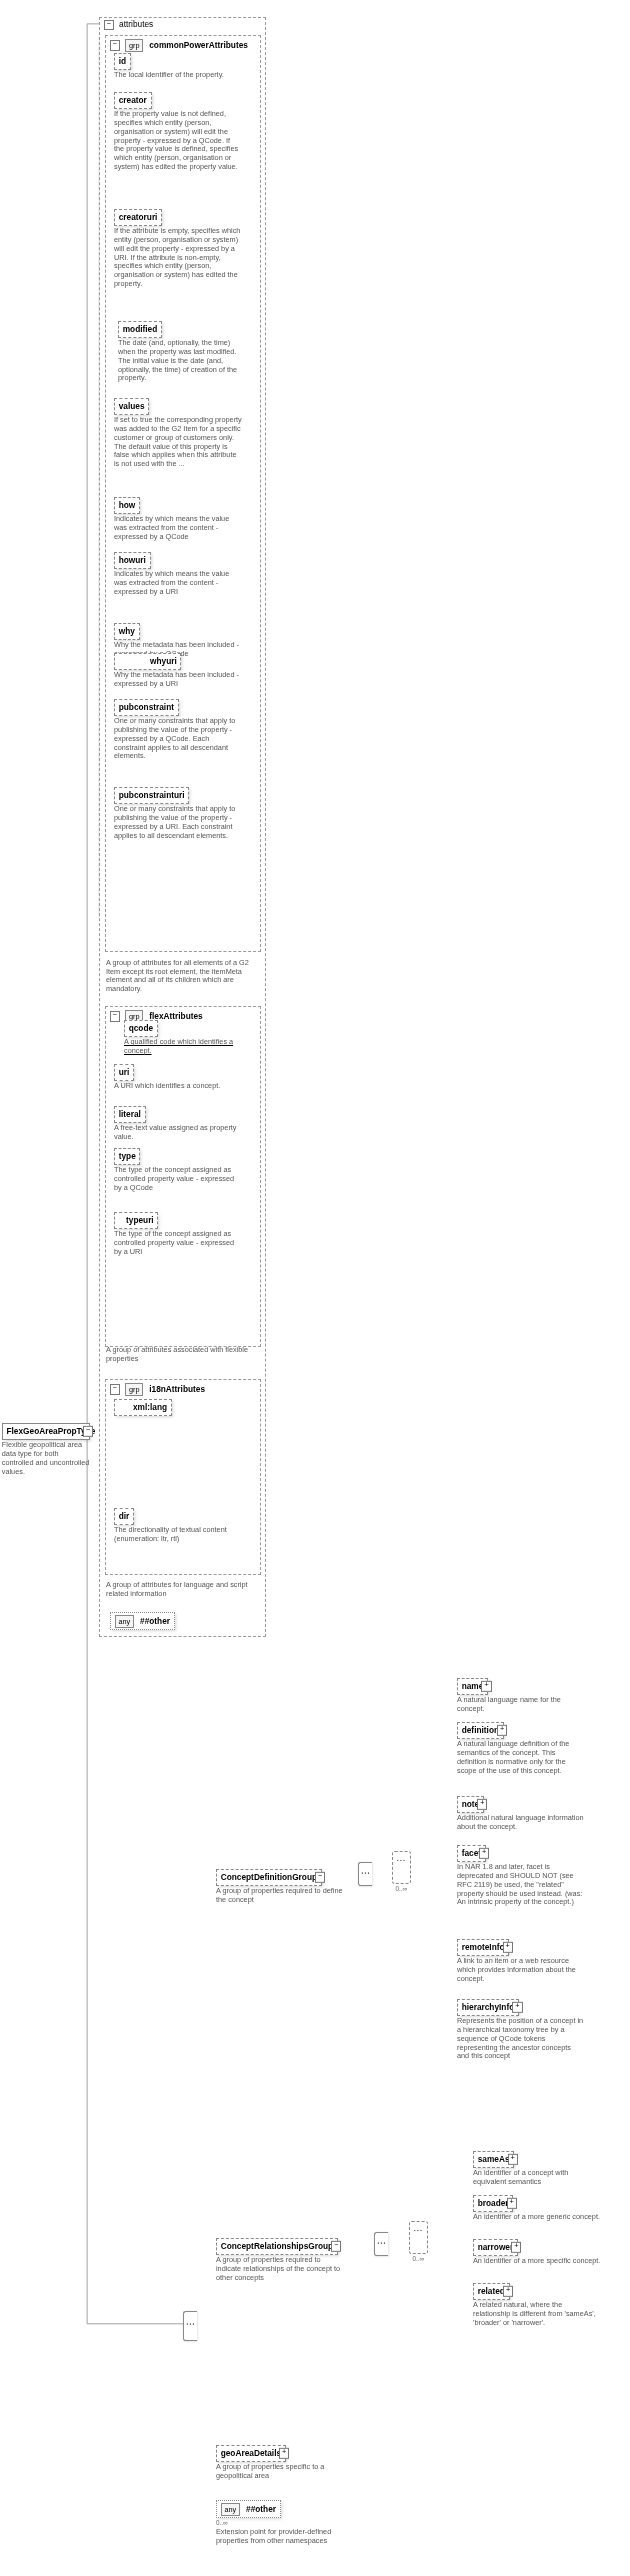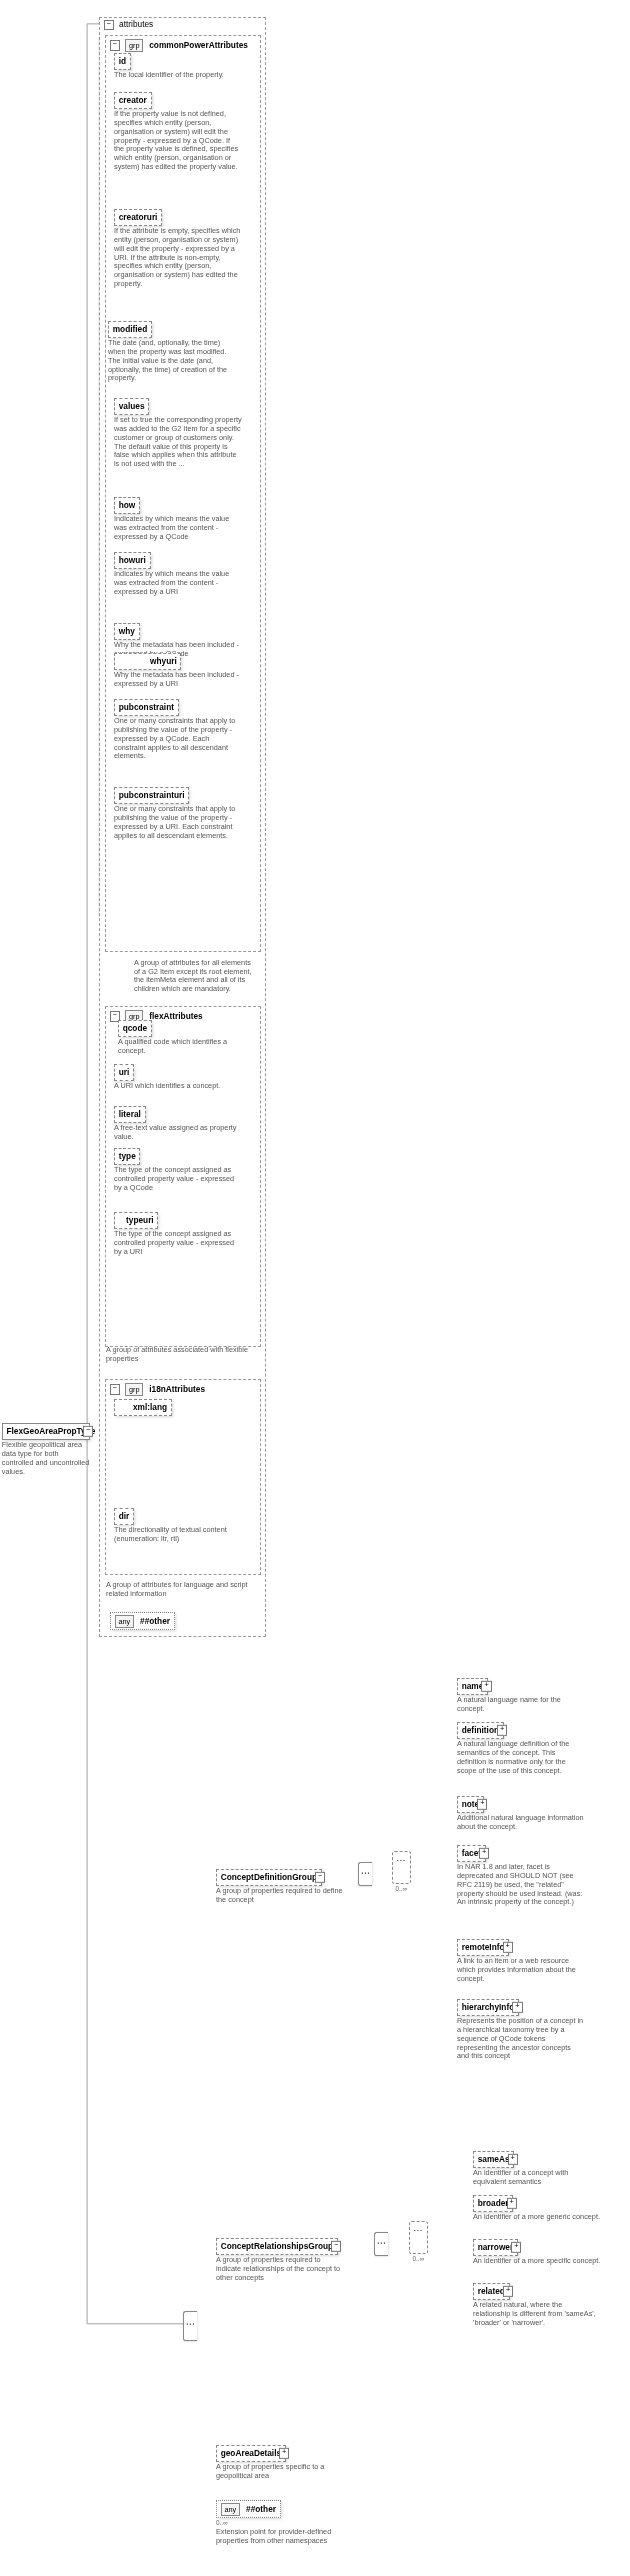--- a/index.html
+++ b/index.html
@@ -150,21 +150,21 @@
       <div class="node" style="left: 114px; top: 92px; width: 138px;">
       <div class="box dashed" style="display:inline-block;">
         <span class="box-label">creator</span>
       </div>
       <div class="desc">If the property value is not defined, specifies which entity (person, organisation or system) will edit the property - expressed by a QCode. If the property value is defined, specifies which entity (person, organisation or system) has edited the property value.</div></div>
       <div class="node" style="left: 114px; top: 209px; width: 138px;">
       <div class="box dashed" style="display:inline-block;">
         <span class="box-label">creatoruri</span>
       </div>
       <div class="desc">If the attribute is empty, specifies which entity (person, organisation or system) will edit the property - expressed by a URI. If the attribute is non-empty, specifies which entity (person, organisation or system) has edited the property.</div></div>
-      <div class="node" style="left: 108px; top: 321px; width: 138px;">
+      <div class="node" style="left: 118px; top: 321px; width: 138px;">
       <div class="box dashed" style="display:inline-block;">
         <span class="box-label">modified</span>
       </div>
       <div class="desc">The date (and, optionally, the time) when the property was last modified. The initial value is the date (and, optionally, the time) of creation of the property.</div></div>
       <div class="node" style="left: 114px; top: 398px; width: 138px;">
       <div class="box dashed" style="display:inline-block;">
         <span class="box-label">values</span>
       </div>
       <div class="desc">If set to true the corresponding property was added to the G2 Item for a specific customer or group of customers only. The default value of this property is false which applies when this attribute is not used with the ...</div></div>
       <div class="node" style="left: 114px; top: 497px; width: 138px;">
@@ -193,32 +193,32 @@
       </div>
       <div class="desc">One or many constraints that apply to publishing the value of the property - expressed by a QCode. Each constraint applies to all descendant elements.</div></div>
       <div class="node" style="left: 114px; top: 787px; width: 138px;">
       <div class="box dashed" style="display:inline-block;">
         <span class="box-label">pubconstrainturi</span>
       </div>
       <div class="desc">One or many constraints that apply to publishing the value of the property - expressed by a URI. Each constraint applies to all descendant elements.</div></div>
     </div>
 
 <div class="node" style="left:106px; top:957px; width:152px;">
-  <div class="desc" style="max-width:152px;margin-left:28px;">A group of attributes for all elements of a G2 Item except its root element, the itemMeta element and all of its children which are mandatory.</div>
+  <div class="desc" style="max-width:152px;">A group of attributes for all elements of a G2 Item except its root element, the itemMeta element and all of its children which are mandatory.</div>
 </div>
 
 <div class="group-box" style="left:105px; top:1000px; width:156px; height:341px;margin-top:6px;">
   <div style="position:absolute; top:2.8px; left:3.7px;">
     <span class="minus-box">−</span>
     <span class="grp-label">grp</span>
     <span style="font-weight:bold;font-size:8.3px;">flexAttributes</span>
   </div>
 </div>
 <div id="flex-attrs">
-      <div class="node" style="left: 118px; top: 1020px; width: 138px;">
+      <div class="node" style="left: 124px; top: 1020px; width: 138px; text-decoration: underline;">
       <div class="box dashed" style="display:inline-block;">
         <span class="box-label">qcode</span>
       </div>
       <div class="desc">A qualified code which identifies a concept.</div></div>
       <div class="node" style="left: 114px; top: 1064px; width: 138px;">
       <div class="box dashed" style="display:inline-block;">
         <span class="box-label">uri</span>
       </div>
       <div class="desc">A URI which identifies a concept.</div></div>
       <div class="node" style="left: 114px; top: 1106px; width: 138px;">

